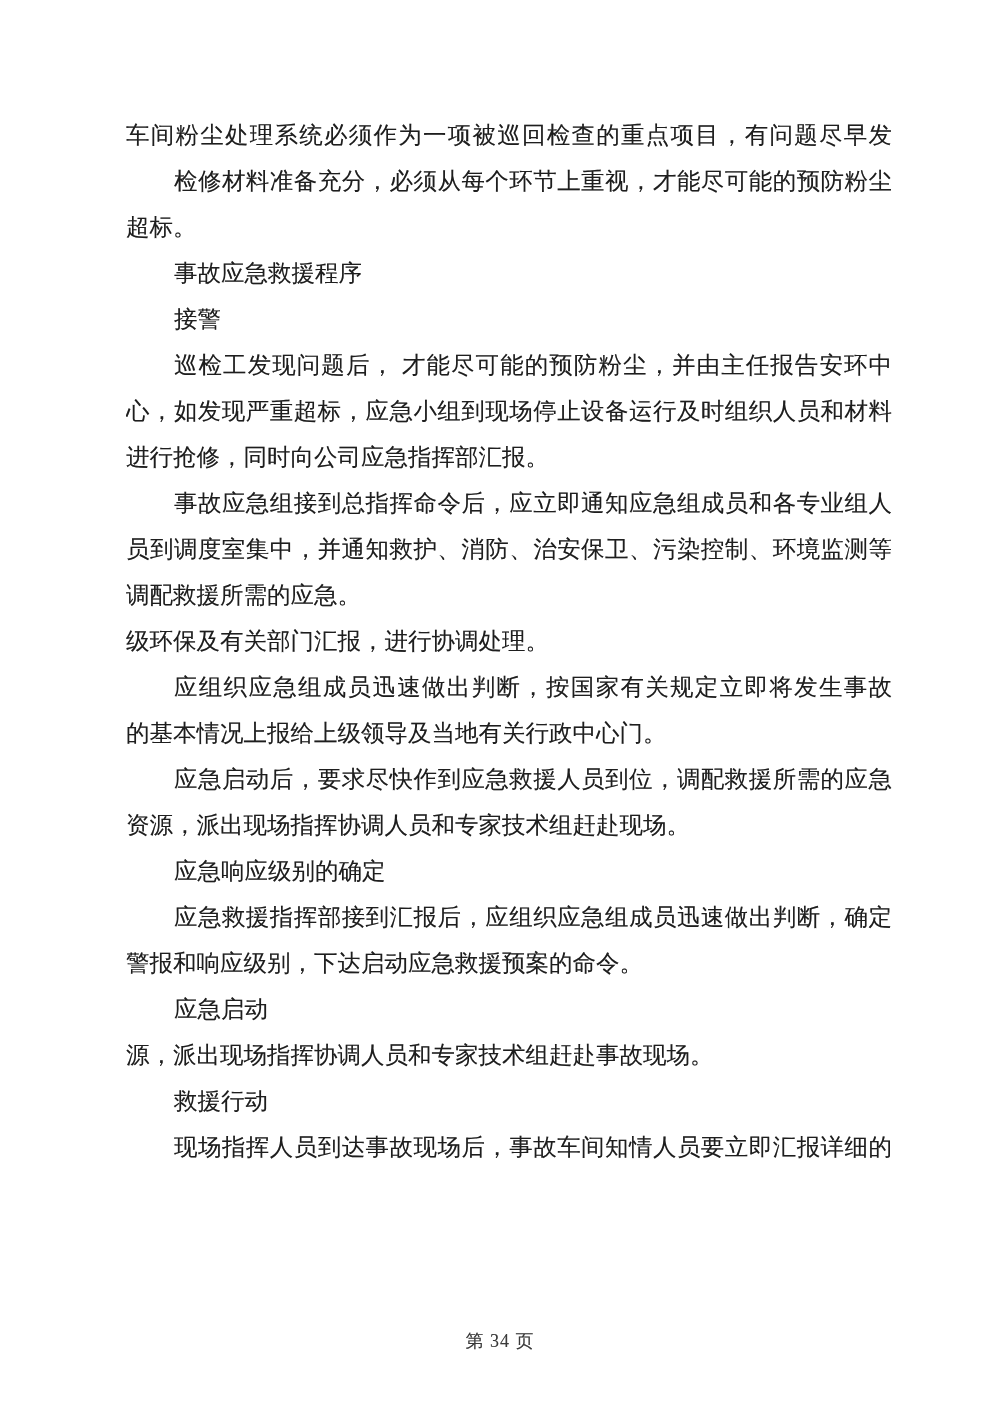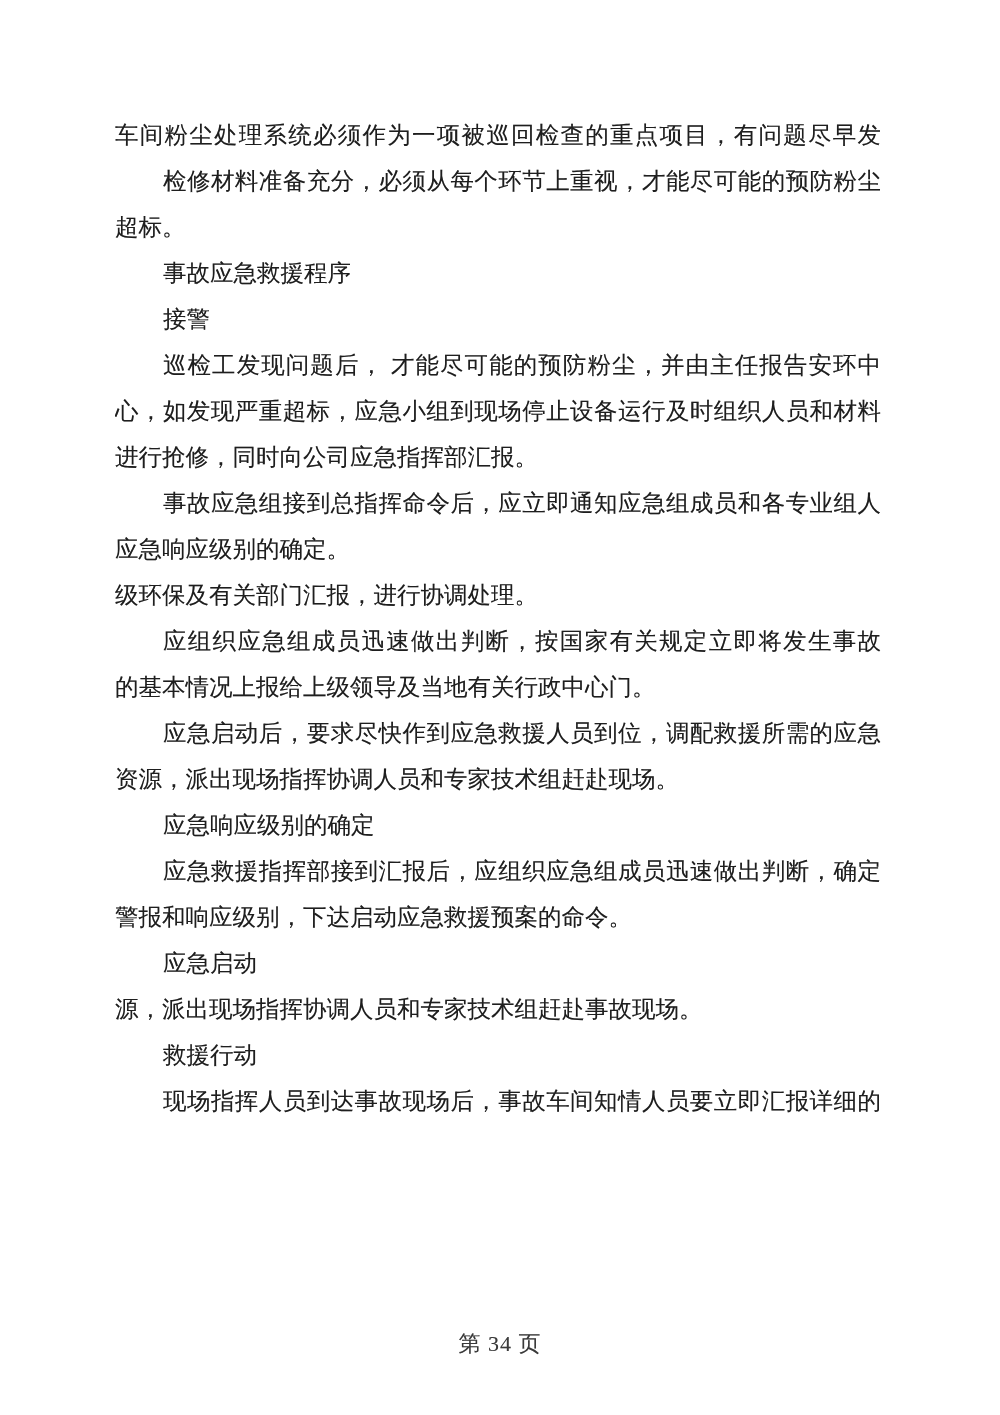--- a/index.html
+++ b/index.html
@@ -10,21 +10,21 @@
   .page {
     position: relative;
     width: 1000px;
     height: 1415px;
     background: #ffffff;
     overflow: hidden;
     font-family: "Liberation Serif", "DejaVu Serif", serif;
   }
   .text-block {
     position: absolute;
-    left: 115px;
+    left: 126px;
     top: 112px;
     width: 766px;
     font-size: 23.5px;
     color: #1e1e1e;
     text-shadow: 0 0 0.5px rgba(0,0,0,0.35);
   }
   .line {
     height: 46px;
     line-height: 46px;
     white-space: pre;
@@ -37,41 +37,42 @@
     white-space: normal;
     text-align: justify;
     text-align-last: justify;
   }
   .footer {
     position: absolute;
     top: 1329px;
     left: 0;
     width: 100%;
     text-align: center;
-    font-size: 22px;
+    font-size: 18px;
     color: #3a3a3a;
     letter-spacing: 1px;
     text-shadow: 0 0 0.4px rgba(0,0,0,0.3);
   }
 </style>
 </head>
 <body>
 
 <div class="page" style="background: rgb(255, 255, 255);">
   <div class="text-block" style="color: rgb(30, 30, 30);">
       <div class="line full">车间粉尘处理系统必须作为一项被巡回检查的重点项目，有问题尽早发</div>
       <div class="line indent full">检修材料准备充分，必须从每个环节上重视，才能尽可能的预防粉尘</div>
       <div class="line">超标。</div>
       <div class="line indent">事故应急救援程序</div>
       <div class="line indent">接警</div>
       <div class="line indent full">巡检工发现问题后， 才能尽可能的预防粉尘，并由主任报告安环中</div>
       <div class="line full">心，如发现严重超标，应急小组到现场停止设备运行及时组织人员和材料</div>
       <div class="line">进行抢修，同时向公司应急指挥部汇报。</div>
       <div class="line indent full">事故应急组接到总指挥命令后，应立即通知应急组成员和各专业组人</div>
-      <div class="line">应急响应级别的确定。</div>
+      <div class="line full">员到调度室集中，并通知救护、消防、治安保卫、污染控制、环境监测等</div>
+      <div class="line">调配救援所需的应急。</div>
       <div class="line">级环保及有关部门汇报，进行协调处理。</div>
       <div class="line indent full">应组织应急组成员迅速做出判断，按国家有关规定立即将发生事故</div>
       <div class="line">的基本情况上报给上级领导及当地有关行政中心门。</div>
       <div class="line indent full">应急启动后，要求尽快作到应急救援人员到位，调配救援所需的应急</div>
       <div class="line">资源，派出现场指挥协调人员和专家技术组赶赴现场。</div>
       <div class="line indent">应急响应级别的确定</div>
       <div class="line indent full">应急救援指挥部接到汇报后，应组织应急组成员迅速做出判断，确定</div>
       <div class="line">警报和响应级别，下达启动应急救援预案的命令。</div>
       <div class="line indent">应急启动</div>
       <div class="line">源，派出现场指挥协调人员和专家技术组赶赴事故现场。</div>

